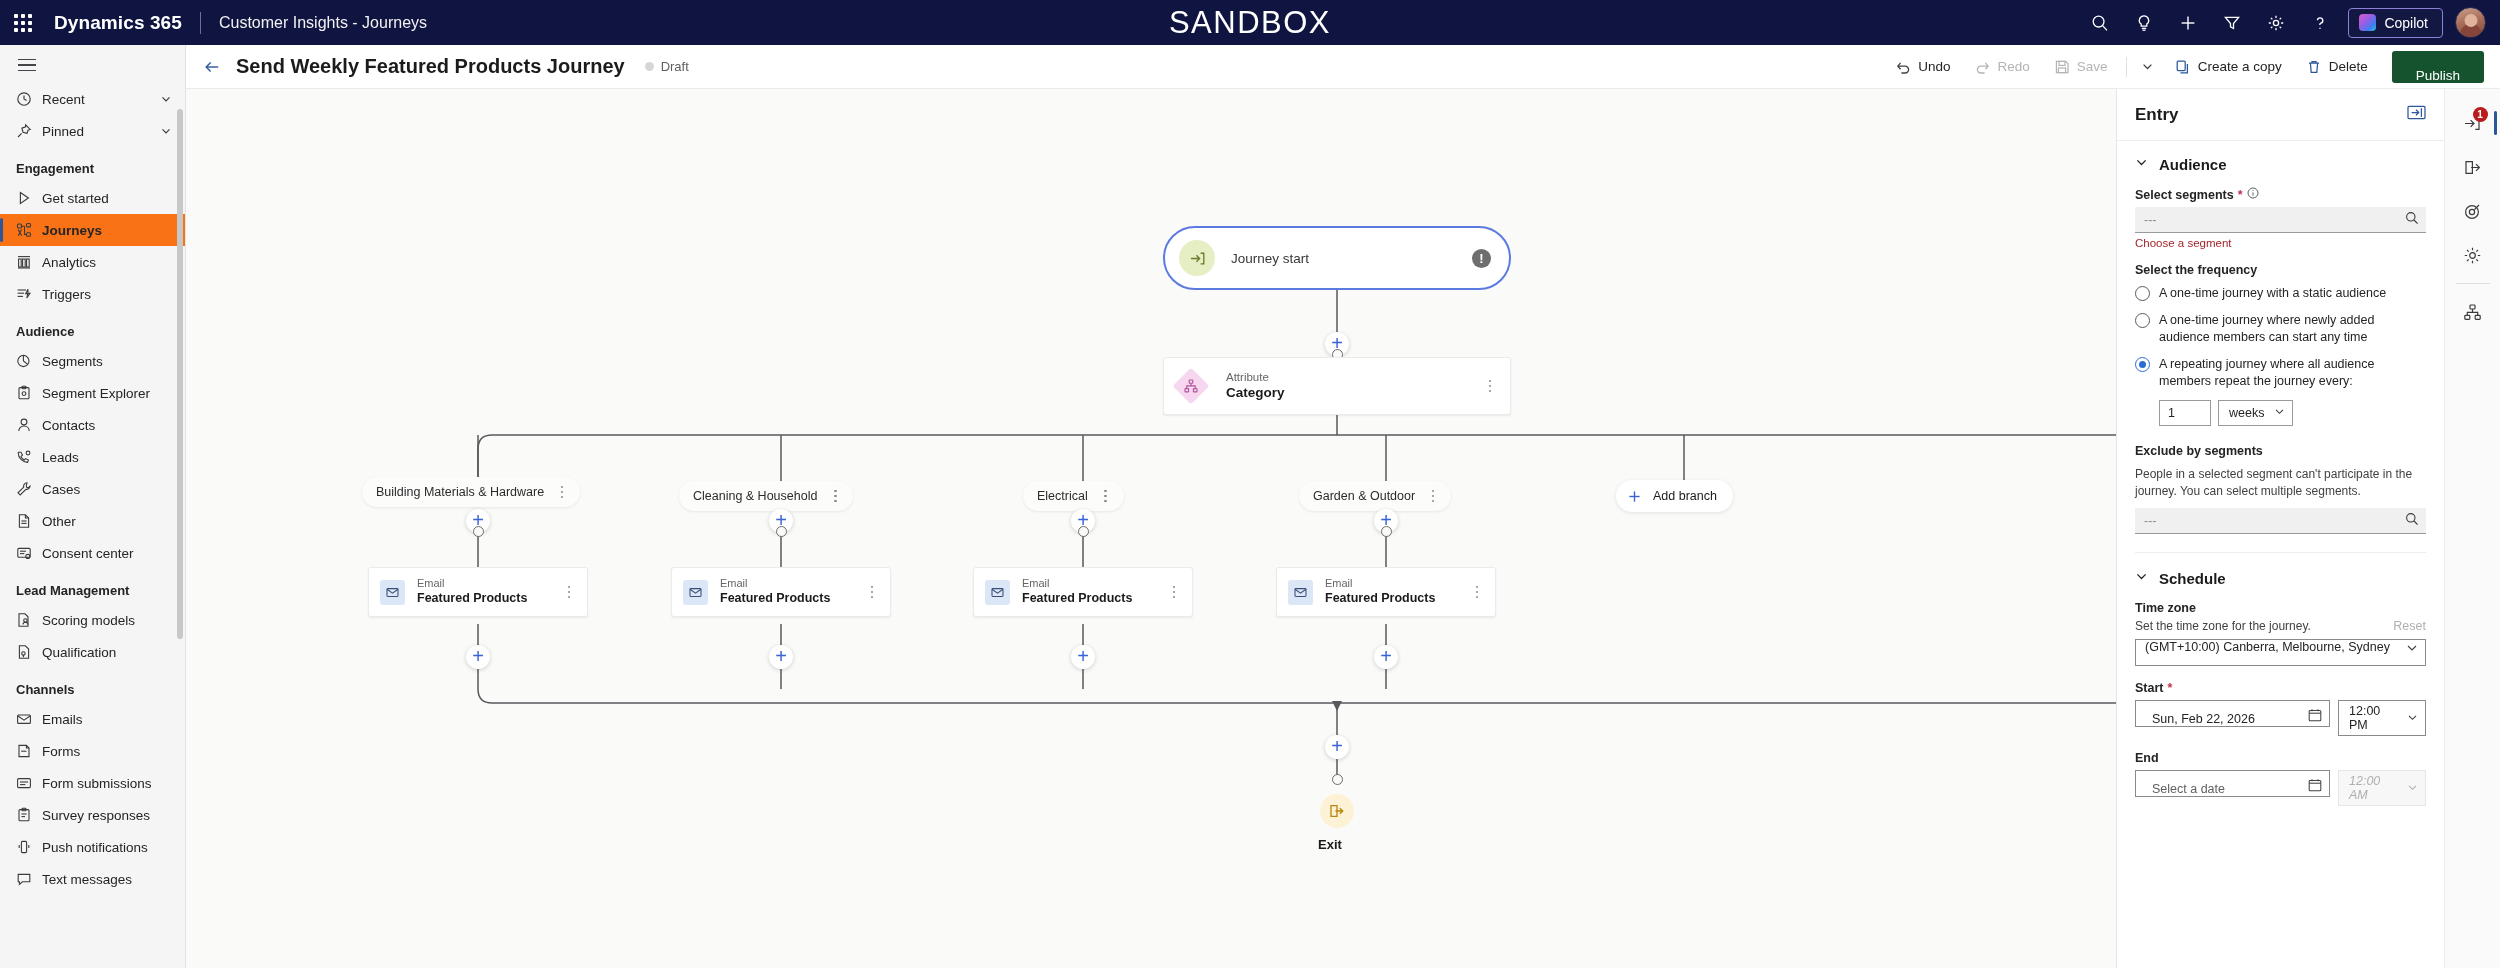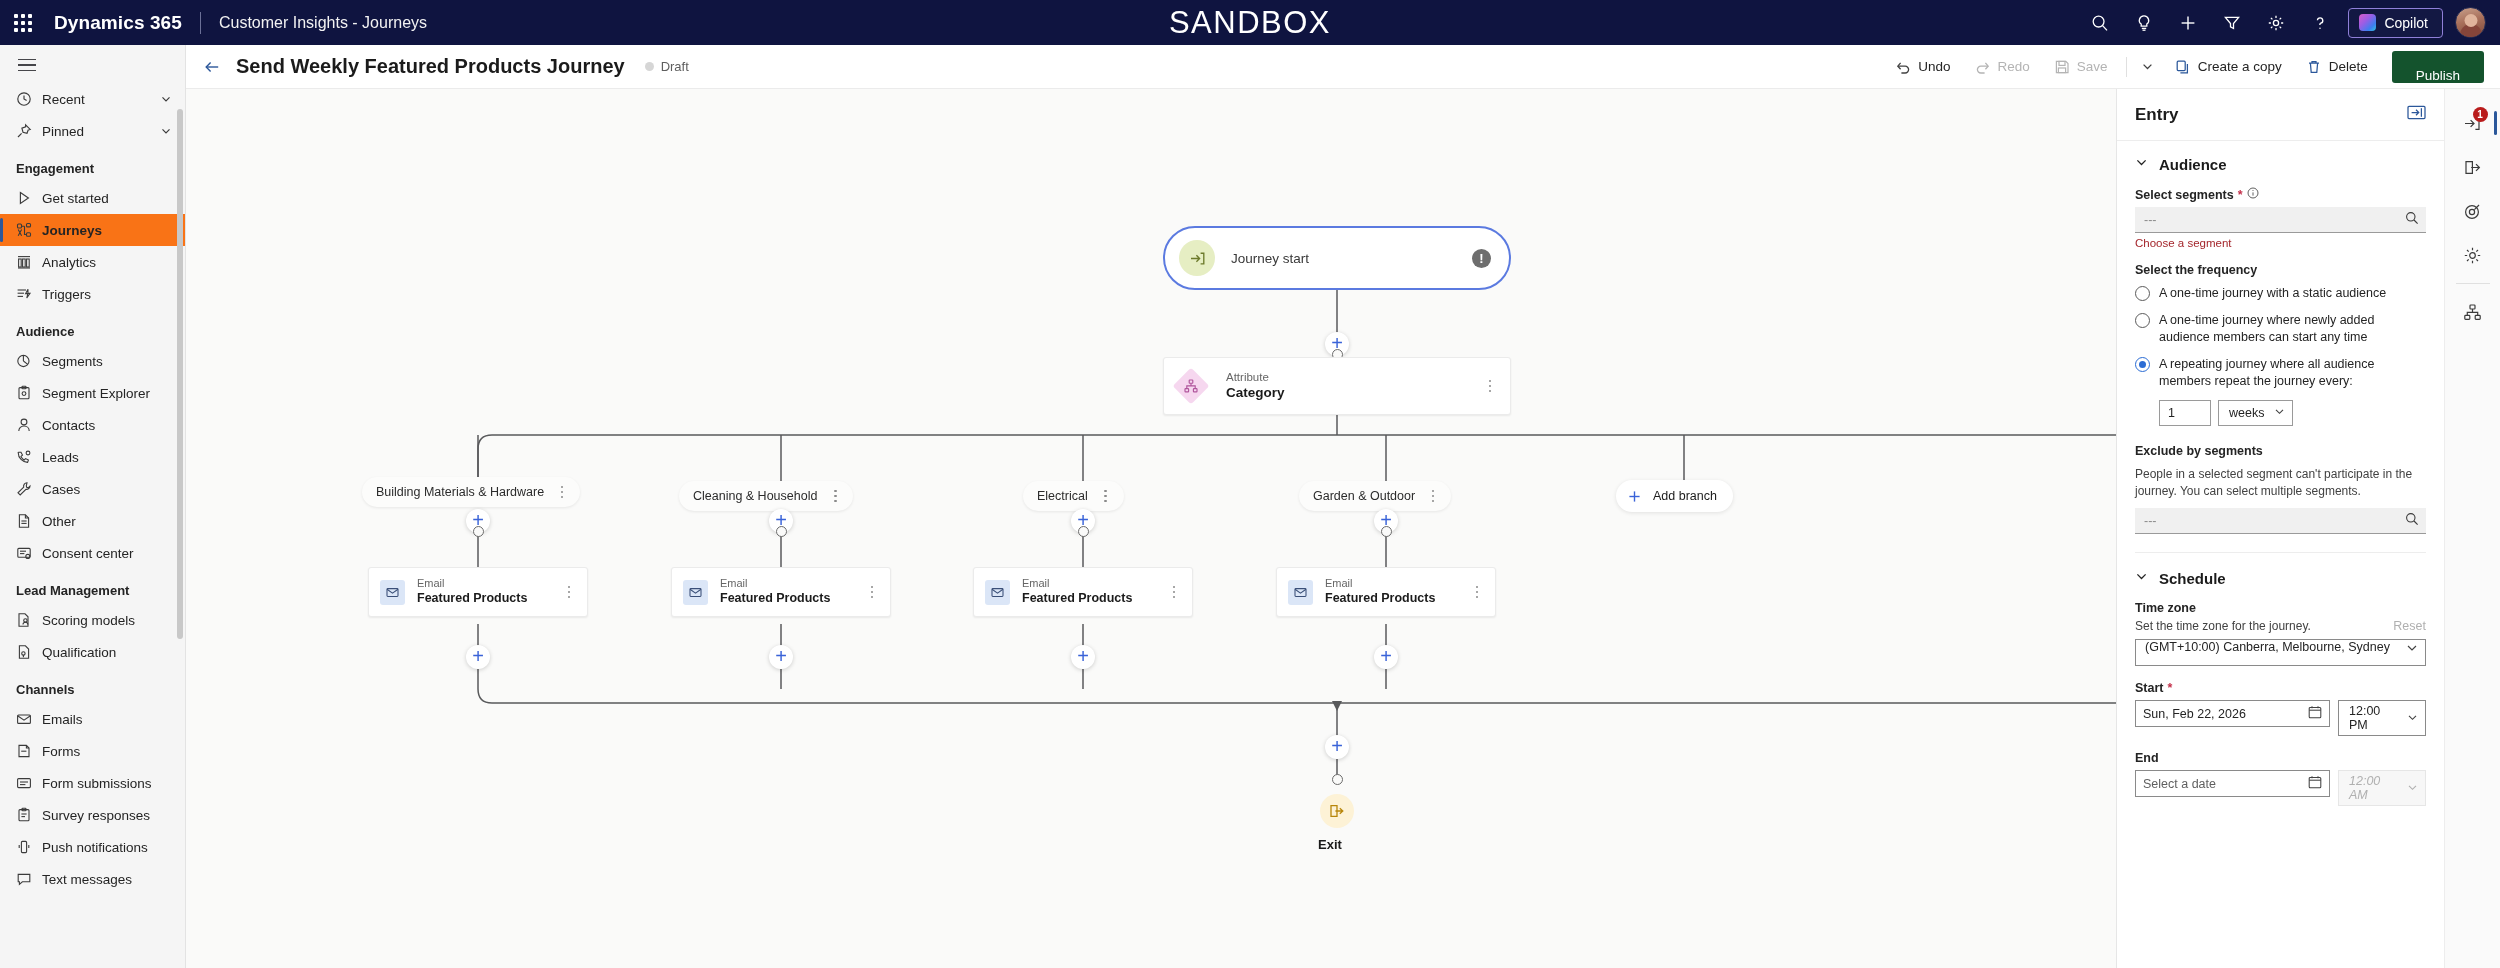--- a/index.html
+++ b/index.html
@@ -275,21 +275,21 @@
   .tz-row .t { font-size:12px; color:#424242; flex:1; }
   .tz-row .reset { font-size:12.5px; color:#b0b0b0; cursor:pointer; }
   .wide-sel {
     height:27px; border:1px solid #8a8a8a; background:#fff;
     display:flex; align-items:flex-start; padding: 0 7px 0 9px; gap:6px;
   }
   .wide-sel .v { flex:1; font-size:12.5px; color:#242424; white-space:nowrap; overflow:hidden; }
   .date-row { display:flex; gap:8px; }
   .date-in {
     flex: 1 1 auto; height:27px; border:1px solid #8a8a8a; background:#fff;
-    display:flex; align-items:center; padding: 0 7px 0 7px;
+    display:flex; align-items:flex-end; padding: 0 7px 0 16px;
   }
   .date-in .v { flex:1; font-size:12.5px; color:#242424; }
   .date-in.placeholder .v { color:#606060; }
   .time-in {
     width: 88px; height:36px; border:1px solid #8a8a8a; background:#fff;
     display:flex; align-items:center; padding: 0 7px 0 10px; gap:6px;
   }
   .time-in .v { flex:1; font-size:12.5px; color:#242424; }
   .time-in.dim { border-color:#e6e6e6; background:#f7f7f7;font-style:italic; }
   .time-in.dim .v { color:#b0b0b0; }

